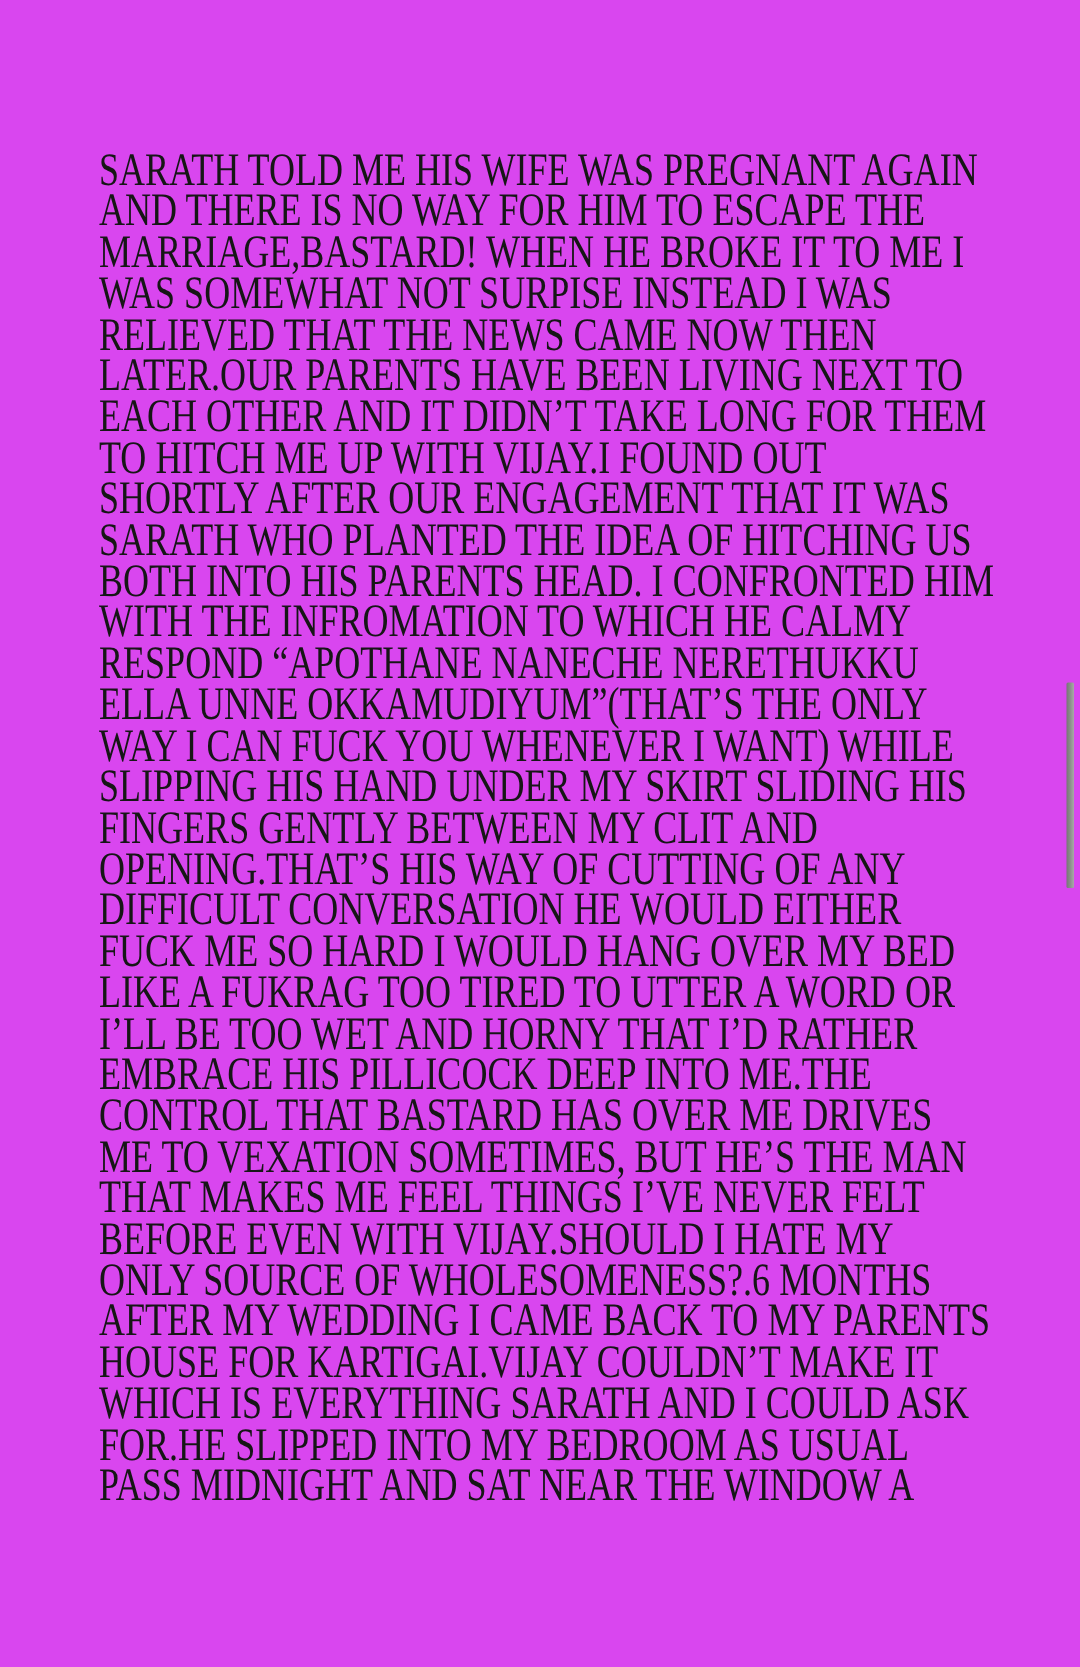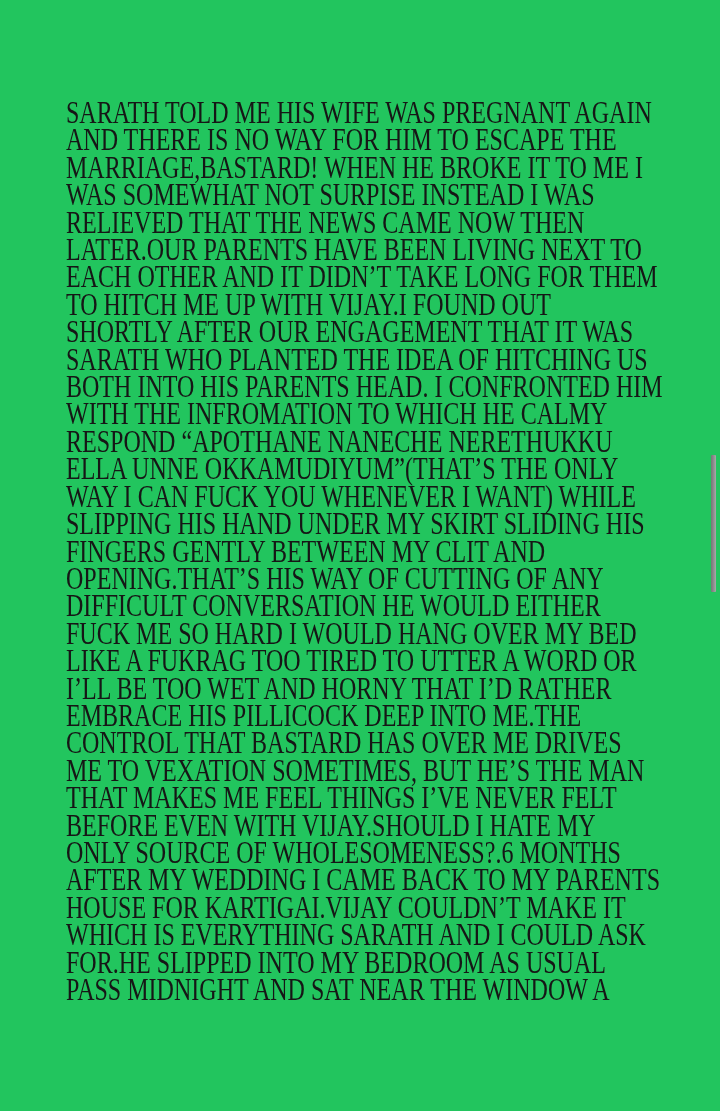--- a/index.html
+++ b/index.html
@@ -7,21 +7,21 @@
     padding: 0;
     width: 720px;
     height: 1111px;
     background: #ffffff;
     overflow: hidden;
   }
   .page {
     position: relative;
     width: 720px;
     height: 1111px;
-    background: #22c55e;
+    background: #d946ef;
     font-family: "Liberation Serif", "DejaVu Serif", serif;
   }
   .story-text {
     position: absolute;
     left: 66px;
     top: 99px;
     color: #161616;
     font-size: 31px;
     line-height: 27.4px;
     white-space: pre;            

